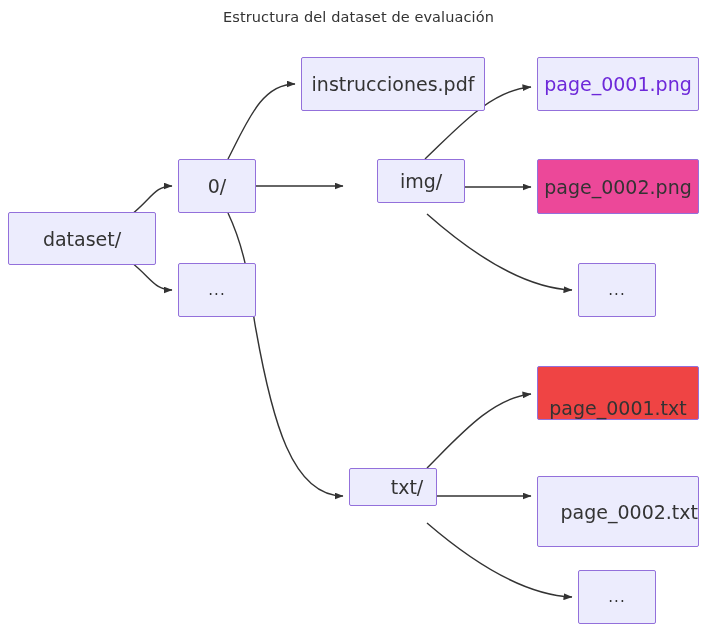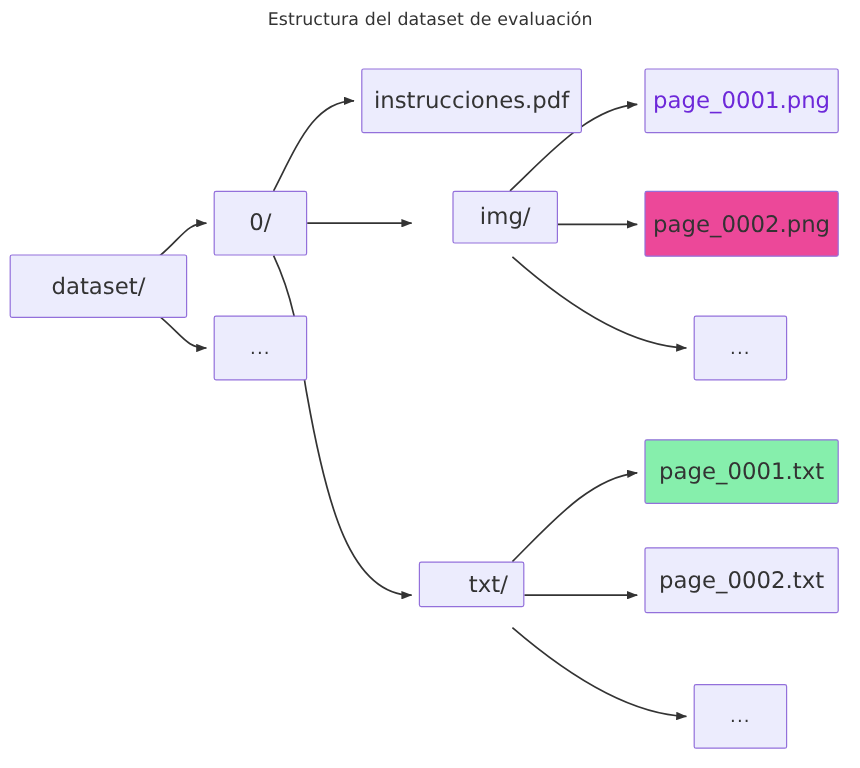--- a/index.html
+++ b/index.html
@@ -112,24 +112,24 @@
       </div>
       <div class="node" style="left: 537px; top: 57px; width: 162px; height: 54px; background: rgb(236, 236, 253); border-color: rgb(147, 112, 219); color: #6d28d9;">
         <span>page_0001.png</span>
       </div>
       <div class="node" style="left: 537px; top: 159px; width: 162px; height: 55px; background: #ec4899; border-color: rgb(147, 112, 219); color: rgb(51, 51, 51);">
         <span>page_0002.png</span>
       </div>
       <div class="node ellipsis" style="left: 578px; top: 263px; width: 78px; height: 54px; background: rgb(236, 236, 253); border-color: rgb(147, 112, 219); color: rgb(51, 51, 51);">
         <span>...</span>
       </div>
-      <div class="node" style="left: 537px; top: 366px; width: 162px; height: 54px; background: #86efac; border-color: rgb(147, 112, 219); color: rgb(51, 51, 51);">
+      <div class="node" style="left: 537px; top: 366px; width: 162px; height: 54px; background: #ef4444; border-color: rgb(147, 112, 219); color: rgb(51, 51, 51); align-items: flex-end;">
         <span>page_0001.txt</span>
       </div>
-      <div class="node" style="left: 537px; top: 456px; width: 162px; height: 55px; background: rgb(236, 236, 253); border-color: rgb(147, 112, 219); color: rgb(51, 51, 51);">
+      <div class="node" style="left: 537px; top: 476px; width: 162px; height: 71px; background: rgb(236, 236, 253); border-color: rgb(147, 112, 219); color: rgb(51, 51, 51); justify-content: flex-end;">
         <span>page_0002.txt</span>
       </div>
       <div class="node ellipsis" style="left: 578px; top: 570px; width: 78px; height: 54px; background: rgb(236, 236, 253); border-color: rgb(147, 112, 219); color: rgb(51, 51, 51);">
         <span>...</span>
       </div>
     </div>
 
 </div>
 
 </body></html>

